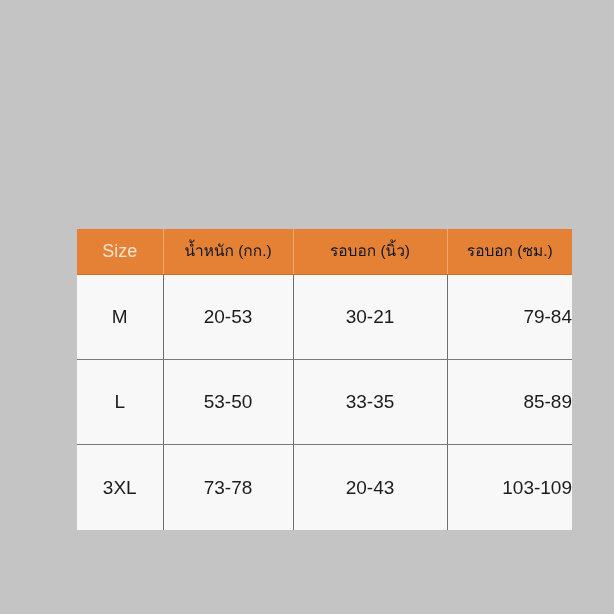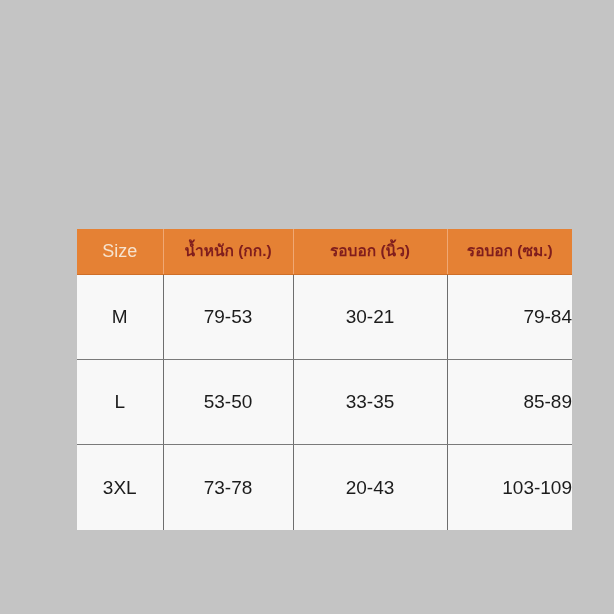--- a/index.html
+++ b/index.html
@@ -41,22 +41,22 @@
   thead tr.header-row {
     background: #e58134;
     height: 45px;
   }
 
   thead th {
     padding: 0;
     margin: 0;
     text-align: center;
     vertical-align: middle;
-    color: #7f1d1d;
-    font-weight: bold;
+    color: #0f172a;
+    font-weight: normal;
     font-size: 15.5px;
     line-height: 1.15;
     border-right: 1px solid #f0a874;
     border-bottom: 1px solid #cf6f28;
     white-space: nowrap;
   }
   thead th:last-child { border-right: none; }
 
   thead th.size-head {
     color: #f6e3cf;
@@ -99,21 +99,21 @@
       <tr class="header-row">
         <th class="size-head">Size</th>
         <th>น้ำหนัก (กก.)</th>
         <th>รอบอก (นิ้ว)</th>
         <th>รอบอก (ซม.)</th>
       </tr>
     </thead>
     <tbody>
       <tr class="data-row">
         <td>M</td>
-        <td>79-53</td>
+        <td>20-53</td>
         <td>30-21</td>
         <td>79-84</td>
       </tr>
       <tr class="data-row">
         <td>L</td>
         <td>53-50</td>
         <td>33-35</td>
         <td>85-89</td>
       </tr>
       <tr class="data-row">

